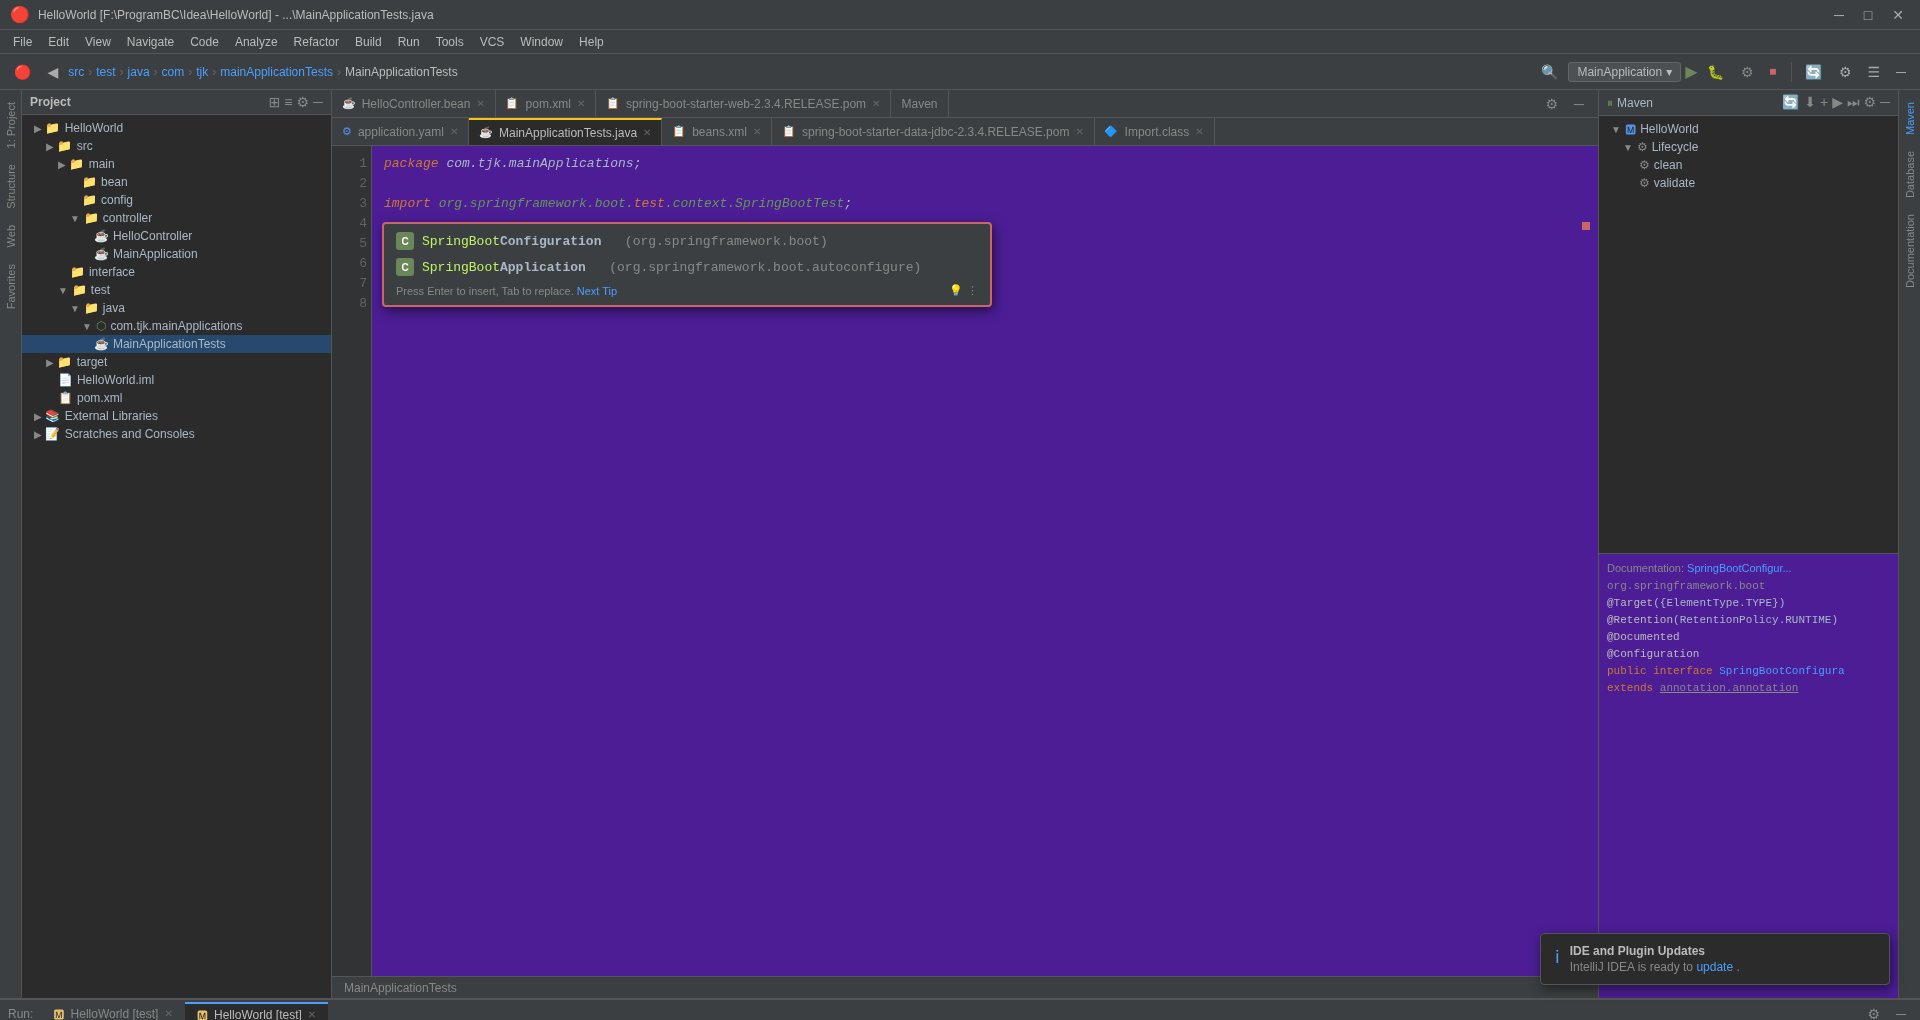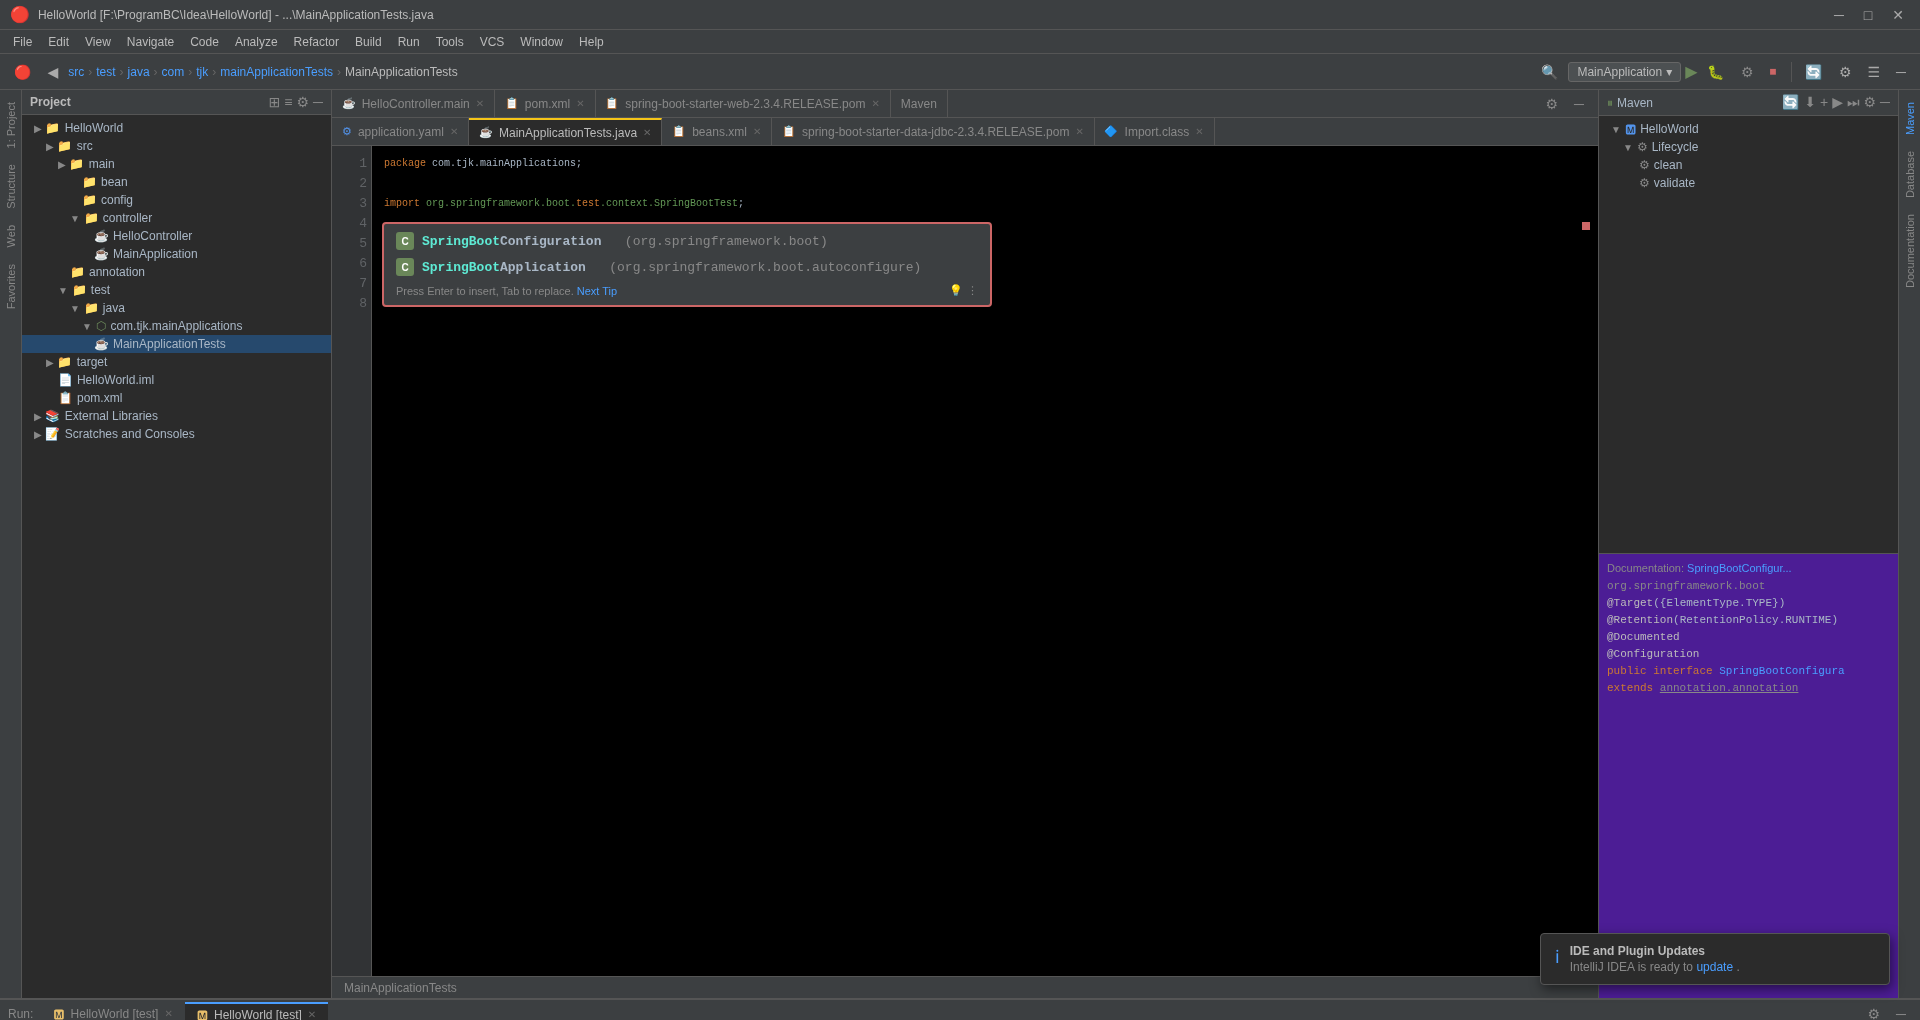--- a/index.html
+++ b/index.html
@@ -52,33 +52,33 @@
     #tabs-row1 { background: #3c3f41; display: flex; align-items: center; border-bottom: 1px solid #555; height: 28px; overflow: hidden; }
     #tabs-row2 { background: #3c3f41; display: flex; align-items: center; border-bottom: 1px solid #555; height: 28px; overflow: hidden; }
     .tab { display: flex; align-items: center; padding: 4px 10px; border-right: 1px solid #555; cursor: pointer; font-size: 12px; color: #888; gap: 6px; height: 28px; }
     .tab.active { background: #2b2b2b; color: #bbb; border-top: 2px solid #4a9eff; }
     .tab-close { color: #666; font-size: 10px; }
     .tab-icon { font-size: 11px; }
 
     
     #code-editor { flex: 1; display: flex; position: relative; overflow: hidden; }
     #line-numbers { width: 40px; background: #313335; color: #606366; font-family: 'Courier New', monospace; font-size: 13px; padding: 8px 4px; text-align: right; line-height: 20px; border-right: 1px solid #555; user-select: none; }
-    #code-content { flex: 1; background: #000000; padding: 8px 12px; font-family: 'Courier New', monospace; font-size: 10px; line-height: 20px; color: #a9b7c6; overflow: auto; }
+    #code-content { flex: 1; background: #4c1d95; padding: 8px 12px; font-family: 'Courier New', monospace; font-size: 13px; line-height: 20px; color: #a9b7c6; overflow: auto; font-style: italic; }
     .kw { color: #cc7832; }
     .ann { color: #bbb; }
     .cm { color: #629755; }
     .pkg { color: #a9b7c6; }
 
     
     #autocomplete { position: absolute; top: 56px; left: 60px; background: #3c3f41; border: 1px solid #ff6b6b; border-radius: 4px; padding: 4px; z-index: 100; width: 610px; box-shadow: 2px 4px 12px rgba(0,0,0,0.5); }
     .ac-item { display: flex; align-items: center; padding: 4px 8px; gap: 8px; cursor: pointer; border-radius: 2px; }
     .ac-icon { width: 18px; height: 18px; background: #4a9eff; border-radius: 3px; display: flex; align-items: center; justify-content: center; font-size: 10px; color: white; font-weight: bold; }
     .ac-icon.green { background: #6a8759; }
     .ac-text { font-family: 'Courier New', monospace; font-size: 13px; }
-    .ac-bold { color: #5eead4; font-weight: bold; }
+    .ac-bold { color: #bef264; font-weight: normal; }
     .ac-normal { color: #888; }
     .ac-footer { padding: 4px 8px; color: #888; font-size: 11px; display: flex; align-items: center; justify-content: space-between; }
     .ac-footer .next-tip { color: #4a9eff; }
     .ac-footer .ac-icons { display: flex; gap: 4px; color: #888; }
 
     
     #editor-status { height: 22px; background: #3c3f41; display: flex; align-items: center; padding: 0 12px; color: #888; font-size: 12px; border-top: 1px solid #555; }
 
     
     #right-panel { width: 300px; background: #2b2b2b; border-left: 1px solid #555; display: flex; flex-direction: column; }
@@ -245,21 +245,21 @@
         <span class="tree-label">HelloController</span>
       </div>
       <div class="tree-item">
         <span style="display:inline-block;width:60px"></span>
         <span style="color:#5394ec;">☕</span>
         <span class="tree-label">MainApplication</span>
       </div>
       <div class="tree-item">
         <span style="display:inline-block;width:36px"></span>
         <span class="folder-icon">📁</span>
-        <span class="tree-label folder">annotation</span>
+        <span class="tree-label folder">interface</span>
       </div>
       <div class="tree-item">
         <span style="display:inline-block;width:24px"></span>
         <span class="tree-arrow">▼</span>
         <span class="folder-icon">📁</span>
         <span class="tree-label folder">test</span>
       </div>
       <div class="tree-item">
         <span style="display:inline-block;width:36px"></span>
         <span class="tree-arrow">▼</span>
@@ -306,21 +306,21 @@
         <span class="tree-label">Scratches and Consoles</span>
       </div>
     </div>
   </div>
 
   <div id="editor-area">
 
     <div id="tabs-row1">
       <div class="tab">
         <span class="tab-icon" style="color:#5394ec;">☕</span>
-        <span>HelloController.main</span>
+        <span>HelloController.bean</span>
         <span class="tab-close">✕</span>
       </div>
       <div class="tab">
         <span class="tab-icon" style="color:#e8bf6a;">📋</span>
         <span>pom.xml</span>
         <span class="tab-close">✕</span>
       </div>
       <div class="tab">
         <span class="tab-icon" style="color:#e8bf6a;">📋</span>
         <span>spring-boot-starter-web-2.3.4.RELEASE.pom</span>

